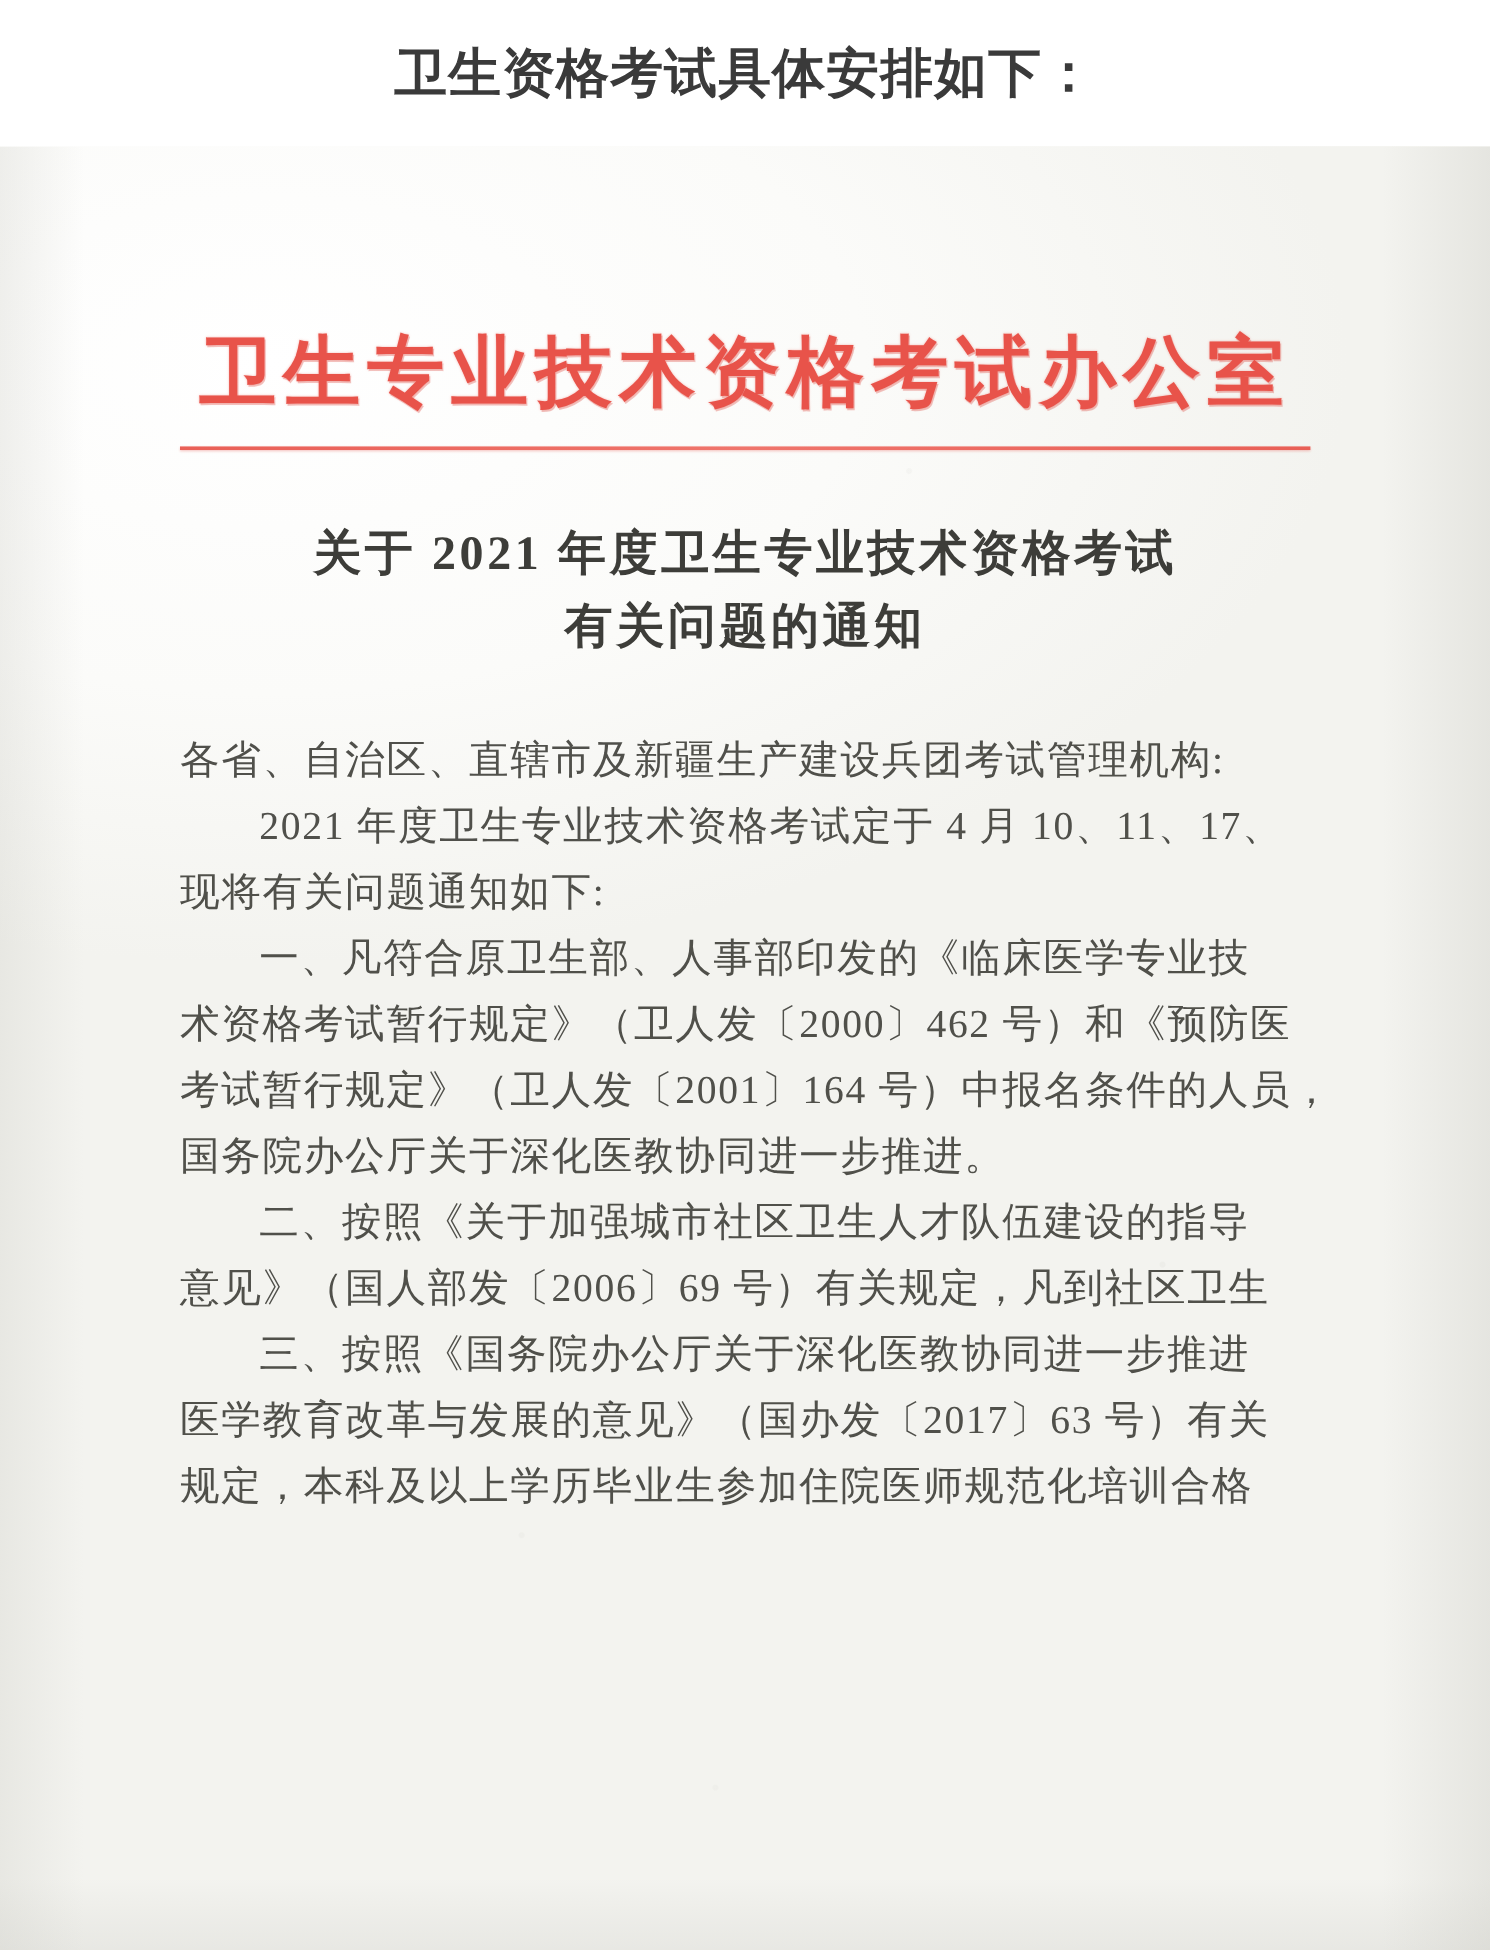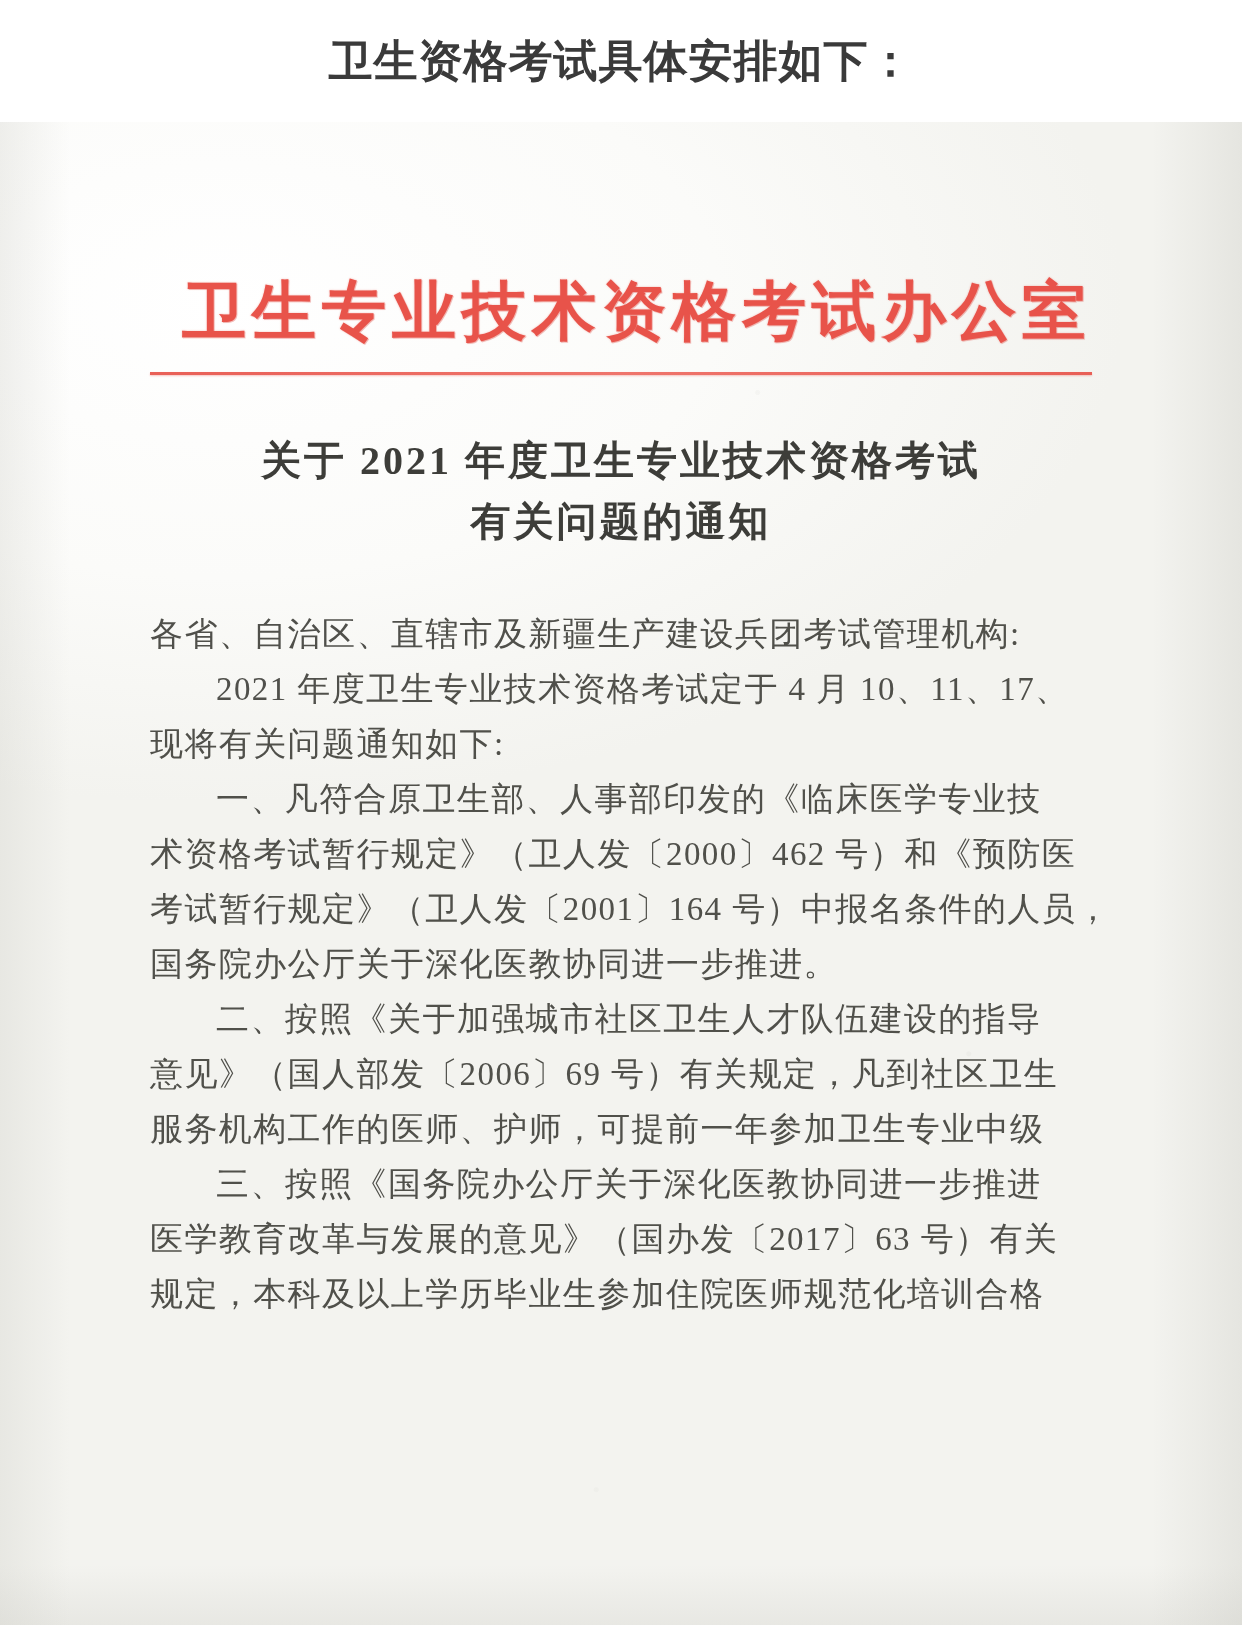--- a/index.html
+++ b/index.html
@@ -67,21 +67,21 @@
 
   .page-inner {
     position: relative;
     z-index: 2;
     padding: 0 150px;
   }
 
   
   .letterhead {
     padding-top: 152px;
-    text-align: right;
+    text-align: center;
   }
   .letterhead-title {
     font-family: "DejaVu Sans", "Liberation Sans", sans-serif;
     font-size: 64px;
     font-weight: bold;
     color: #e8534a;
     letter-spacing: 6px;
     line-height: 1.16;
     text-shadow: 0 0 2px rgba(232,83,74,0.45), 1px 1px 0 rgba(214,62,54,0.30);
     white-space: nowrap;
@@ -163,20 +163,19 @@
     <div class="doc-body softened" id="doc-body">
         <span class="body-line">各省、自治区、直辖市及新疆生产建设兵团考试管理机构:</span>
         <span class="body-line indent">2021 年度卫生专业技术资格考试定于 4 月 10、11、17、</span>
         <span class="body-line">现将有关问题通知如下:</span>
         <span class="body-line indent">一、凡符合原卫生部、人事部印发的《临床医学专业技</span>
         <span class="body-line">术资格考试暂行规定》（卫人发〔2000〕462 号）和《预防医</span>
         <span class="body-line">考试暂行规定》（卫人发〔2001〕164 号）中报名条件的人员，</span>
         <span class="body-line">国务院办公厅关于深化医教协同进一步推进。</span>
         <span class="body-line indent">二、按照《关于加强城市社区卫生人才队伍建设的指导</span>
         <span class="body-line">意见》（国人部发〔2006〕69 号）有关规定，凡到社区卫生</span>
-        <span class="body-line">服务机构工作的医师、护师，可提前一年参加卫生专业中级</span>
         <span class="body-line indent">三、按照《国务院办公厅关于深化医教协同进一步推进</span>
         <span class="body-line">医学教育改革与发展的意见》（国办发〔2017〕63 号）有关</span>
         <span class="body-line">规定，本科及以上学历毕业生参加住院医师规范化培训合格</span>
       </div>
 
   </div>
 </div>
 
 </body></html>

